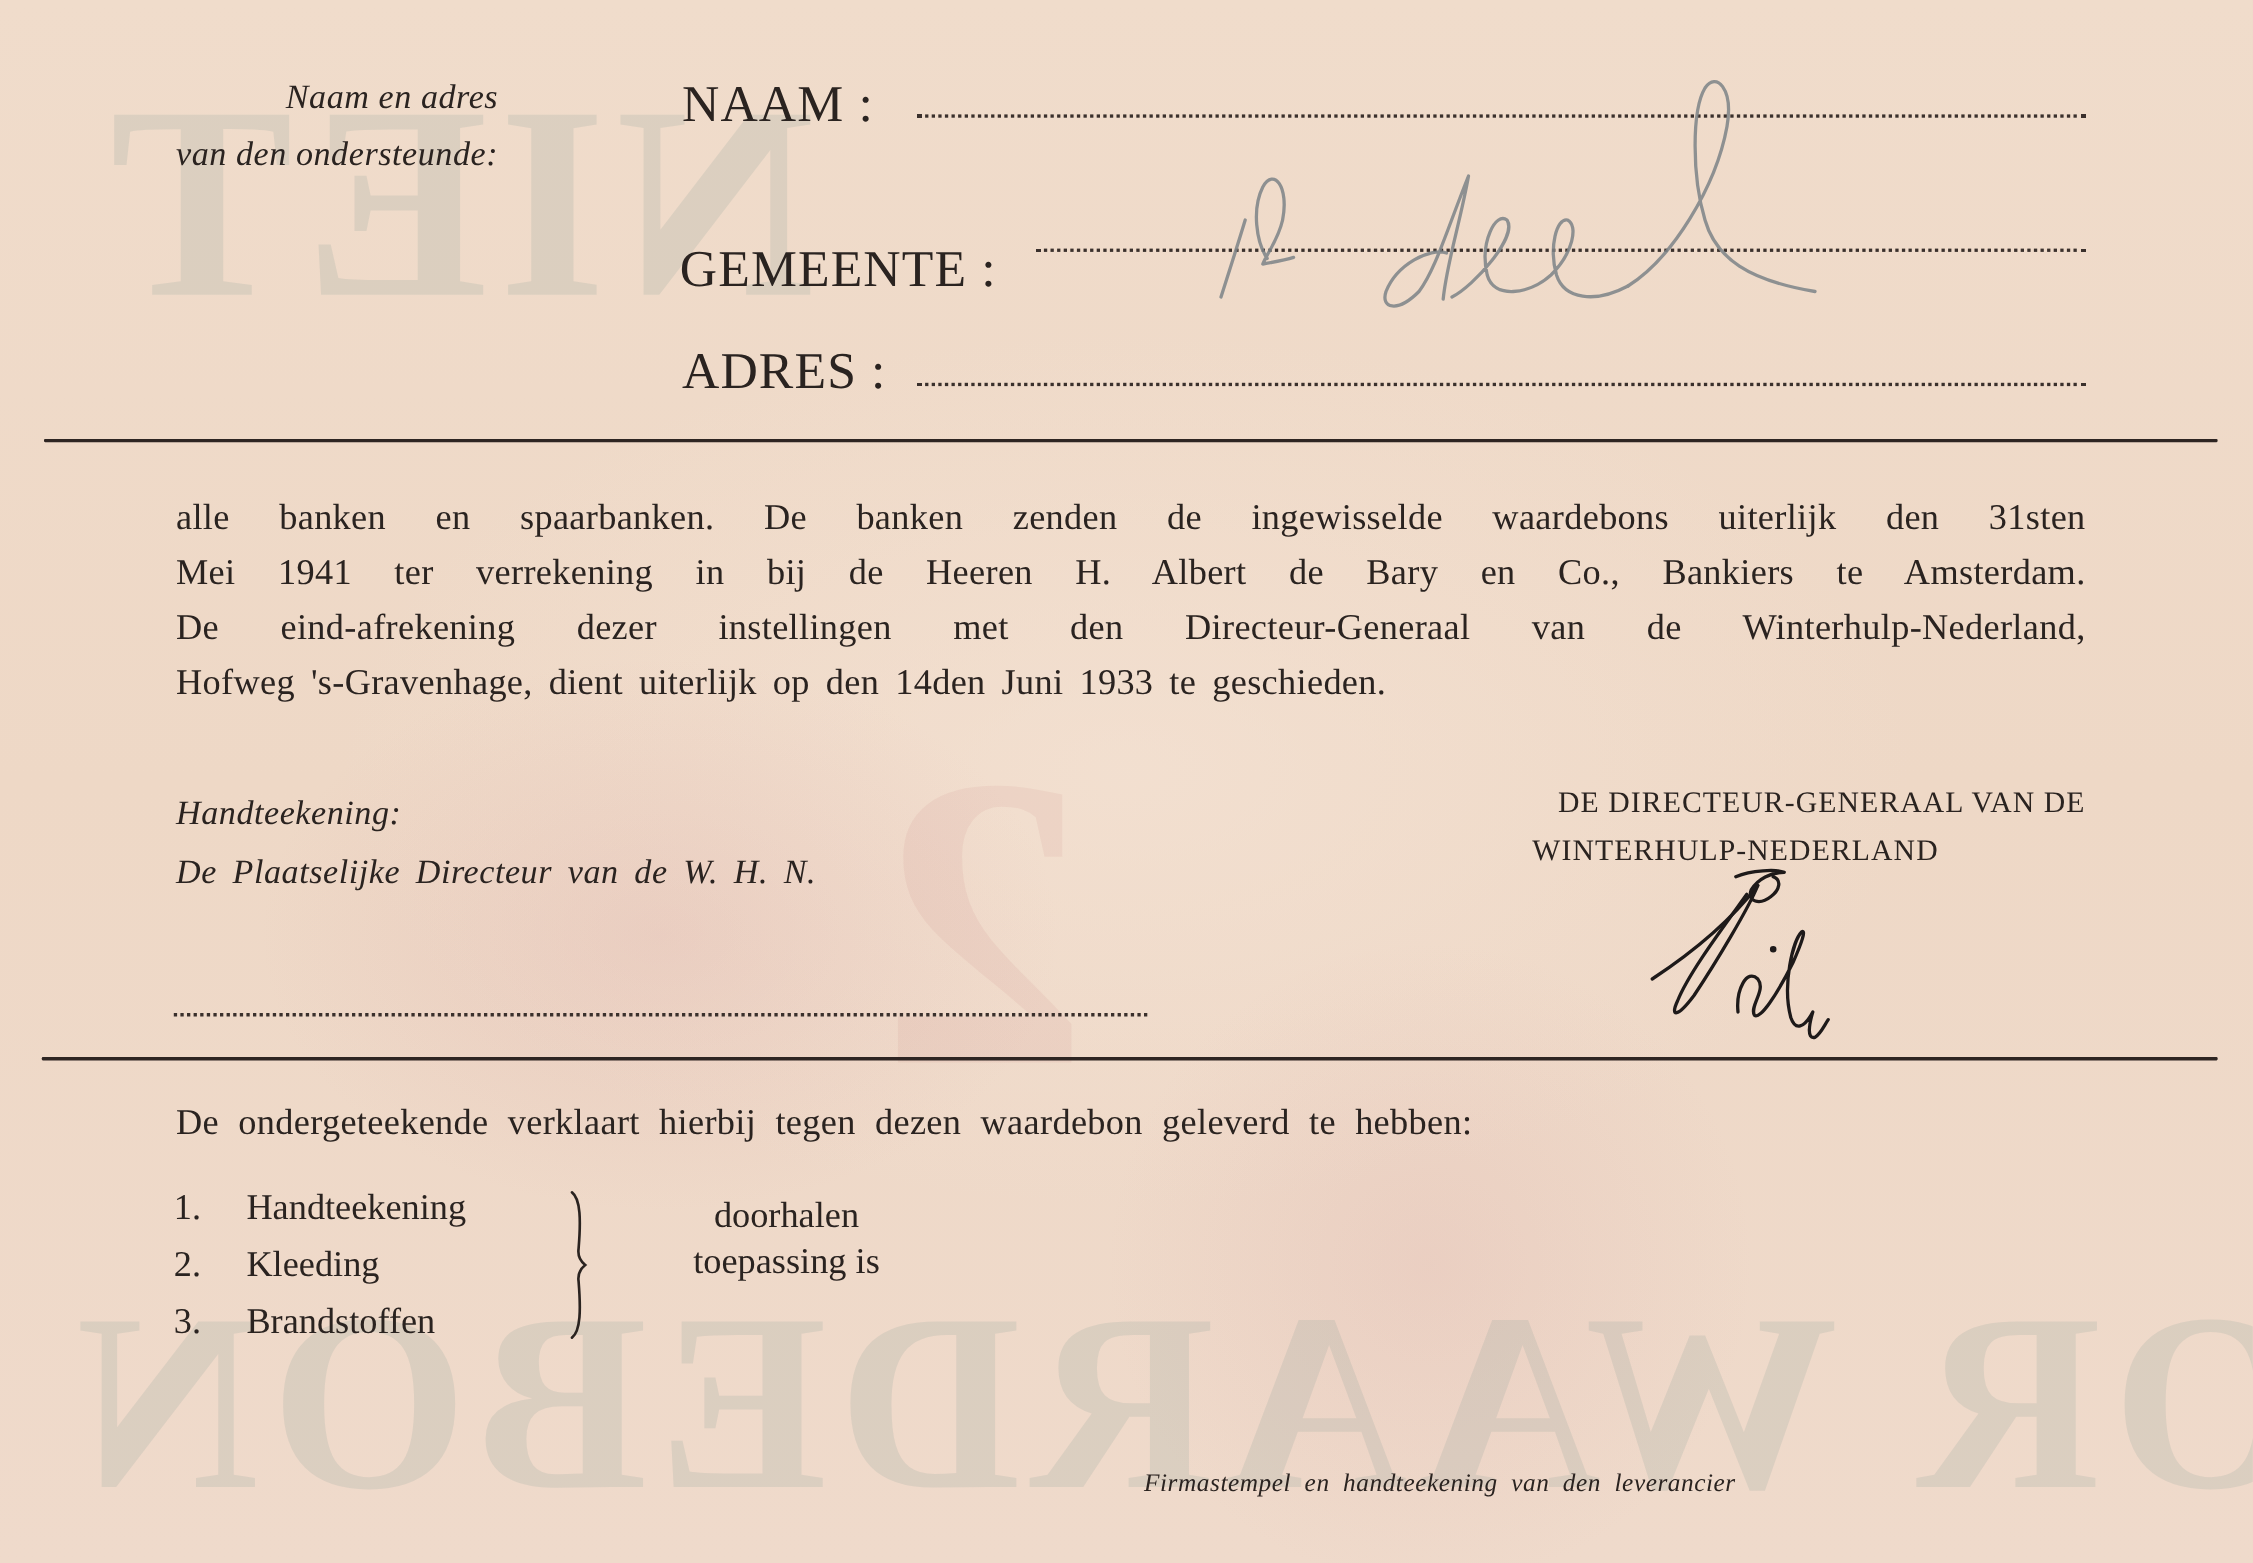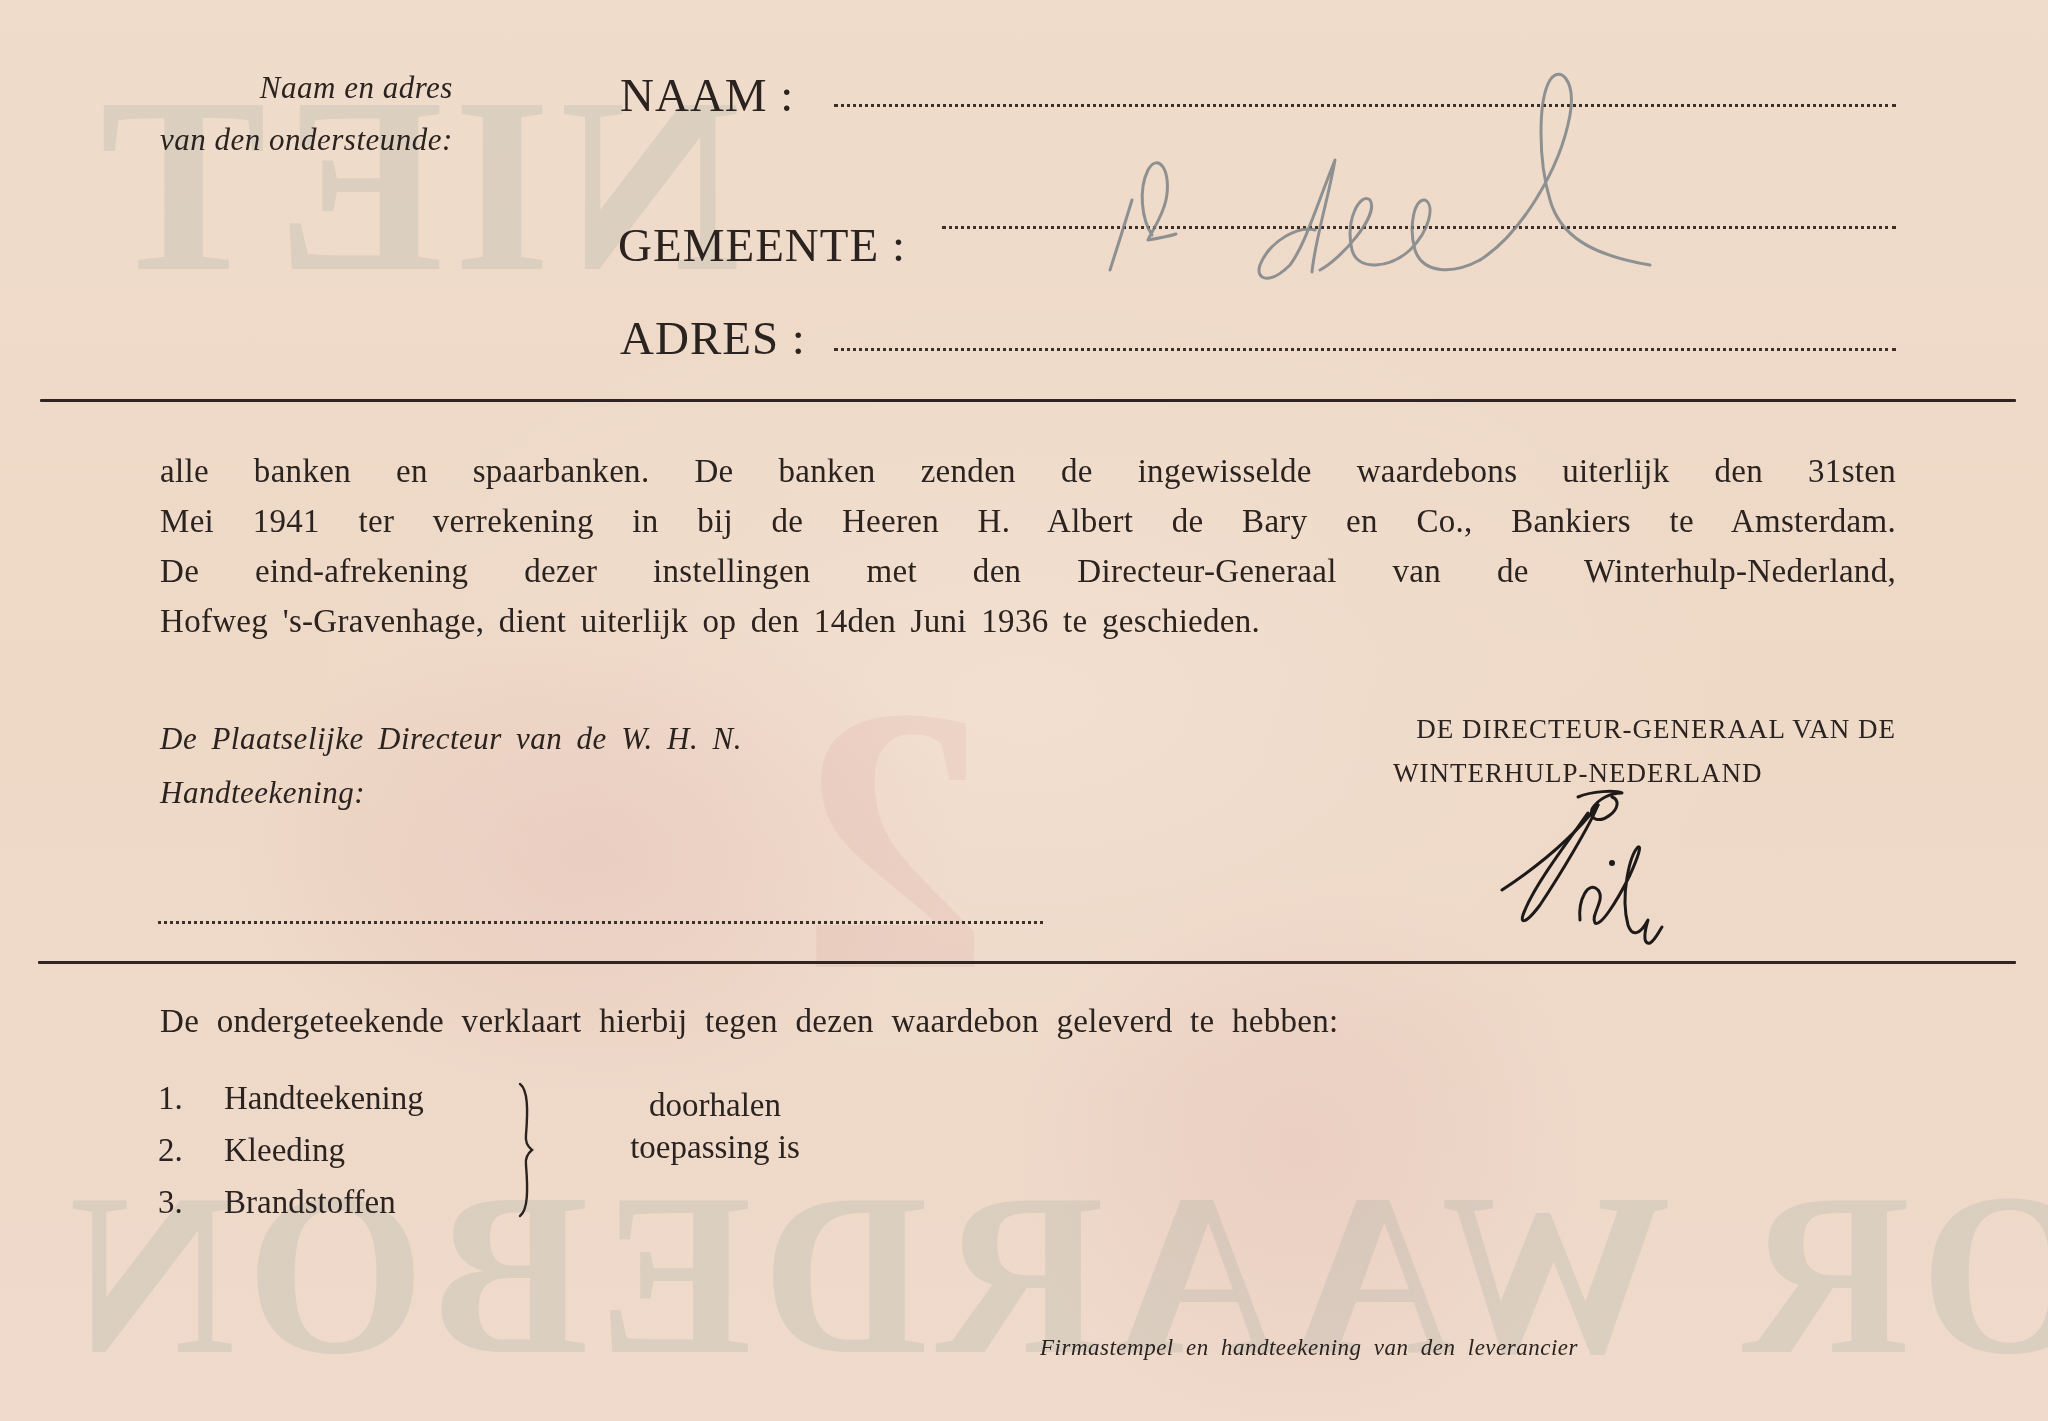--- a/index.html
+++ b/index.html
@@ -167,26 +167,26 @@
     <path d="M390 220 C 430 195, 470 130, 480 75 C 486 40, 470 25, 460 40 C 448 60, 448 120, 460 160 C 470 195, 500 215, 560 225"></path>
   </g>
 </svg>
 
 <div class="rule" style="left:40px; top:399px; width:1976px;"></div>
 
 <div class="abs body-text" style="left:160px; top:446px; width:1736px;">
   <span class="body-line">alle banken en spaarbanken. De banken zenden de ingewisselde waardebons uiterlijk den 31sten</span>
   <span class="body-line">Mei 1941 ter verrekening in bij de Heeren H. Albert de Bary en Co., Bankiers te Amsterdam.</span>
   <span class="body-line">De eind-afrekening dezer instellingen met den Directeur-Generaal van de Winterhulp-Nederland,</span>
-  <span class="body-line last">Hofweg 's-Gravenhage, dient uiterlijk op den 14den Juni 1936 te geschieden.</span>
+  <span class="body-line last">Hofweg 's-Gravenhage, dient uiterlijk op den 14den Juni 1933 te geschieden.</span>
 </div>
 
 <div class="abs label-italic" style="left:160px; top:712px; font-size:31px; line-height:54px;">
+  <div>Handteekening:</div>
   <div style="word-spacing:6px;">De Plaatselijke Directeur van de W. H. N.</div>
-  <div>Handteekening:</div>
 </div>
 <div class="dots" style="left:158px; top:921px; width:885px;"></div>
 
 <div class="abs caps-small" style="left:1318px; top:714px; width:578px; text-align:right;">DE DIRECTEUR-GENERAAL VAN DE</div>
 <div class="abs caps-small" style="left:1393px; top:758px;">WINTERHULP-NEDERLAND</div>
 
 <svg class="handwriting" style="left:1480px; top:785px;" width="200" height="170" viewBox="0 0 200 170">
   <g fill="none" stroke="#1e1a1a" stroke-width="3" stroke-linecap="round" stroke-linejoin="round">
     <path d="M22 105 C 60 80, 95 50, 118 20"></path>
     <path d="M118 20 C 110 40, 80 90, 60 120 C 45 140, 38 140, 45 125 C 55 100, 85 60, 108 28"></path>

